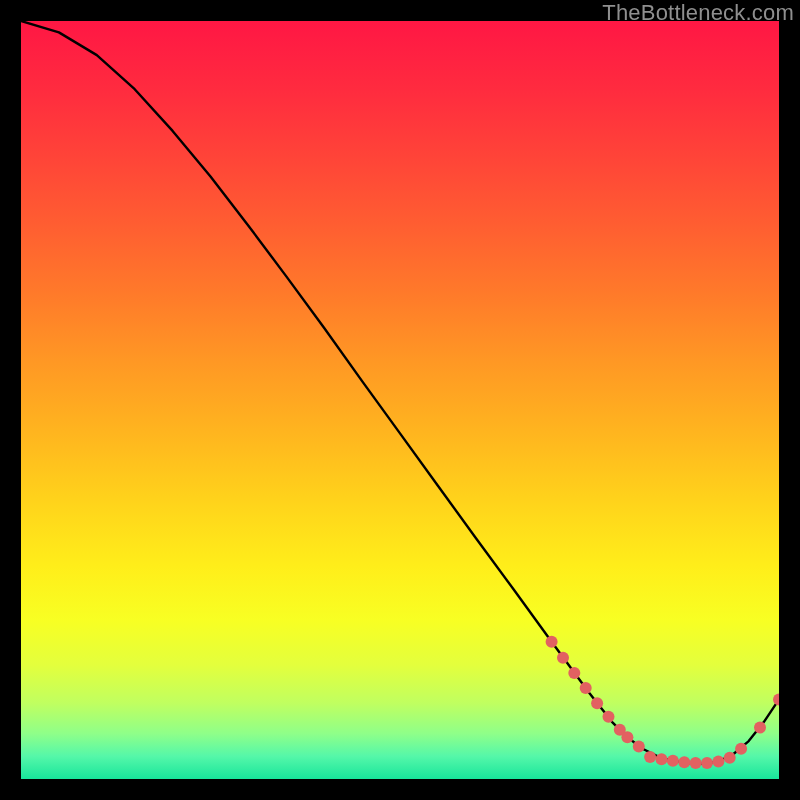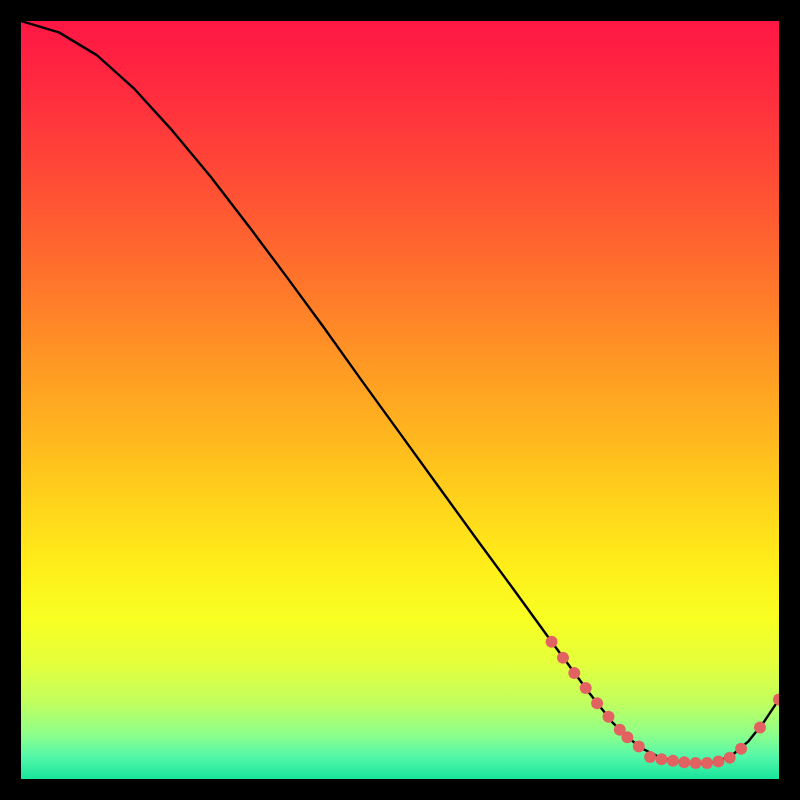--- a/index.html
+++ b/index.html
@@ -82,13 +82,14 @@
         <circle cx="663.3" cy="741.3" r="6" fill="#e26161"></circle>
         <circle cx="674.6" cy="742.1" r="6" fill="#e26161"></circle>
         <circle cx="686.0" cy="742.1" r="6" fill="#e26161"></circle>
         <circle cx="697.4" cy="740.6" r="6" fill="#e26161"></circle>
         <circle cx="708.7" cy="736.8" r="6" fill="#e26161"></circle>
         <circle cx="720.1" cy="727.7" r="6" fill="#e26161"></circle>
         <circle cx="739.0" cy="706.5" r="6" fill="#e26161"></circle>
         <circle cx="758.0" cy="678.4" r="6" fill="#e26161"></circle>
       </svg>
   </div>
+  <div class="watermark">TheBottleneck.com</div>
 </div>
 
 </body></html>

